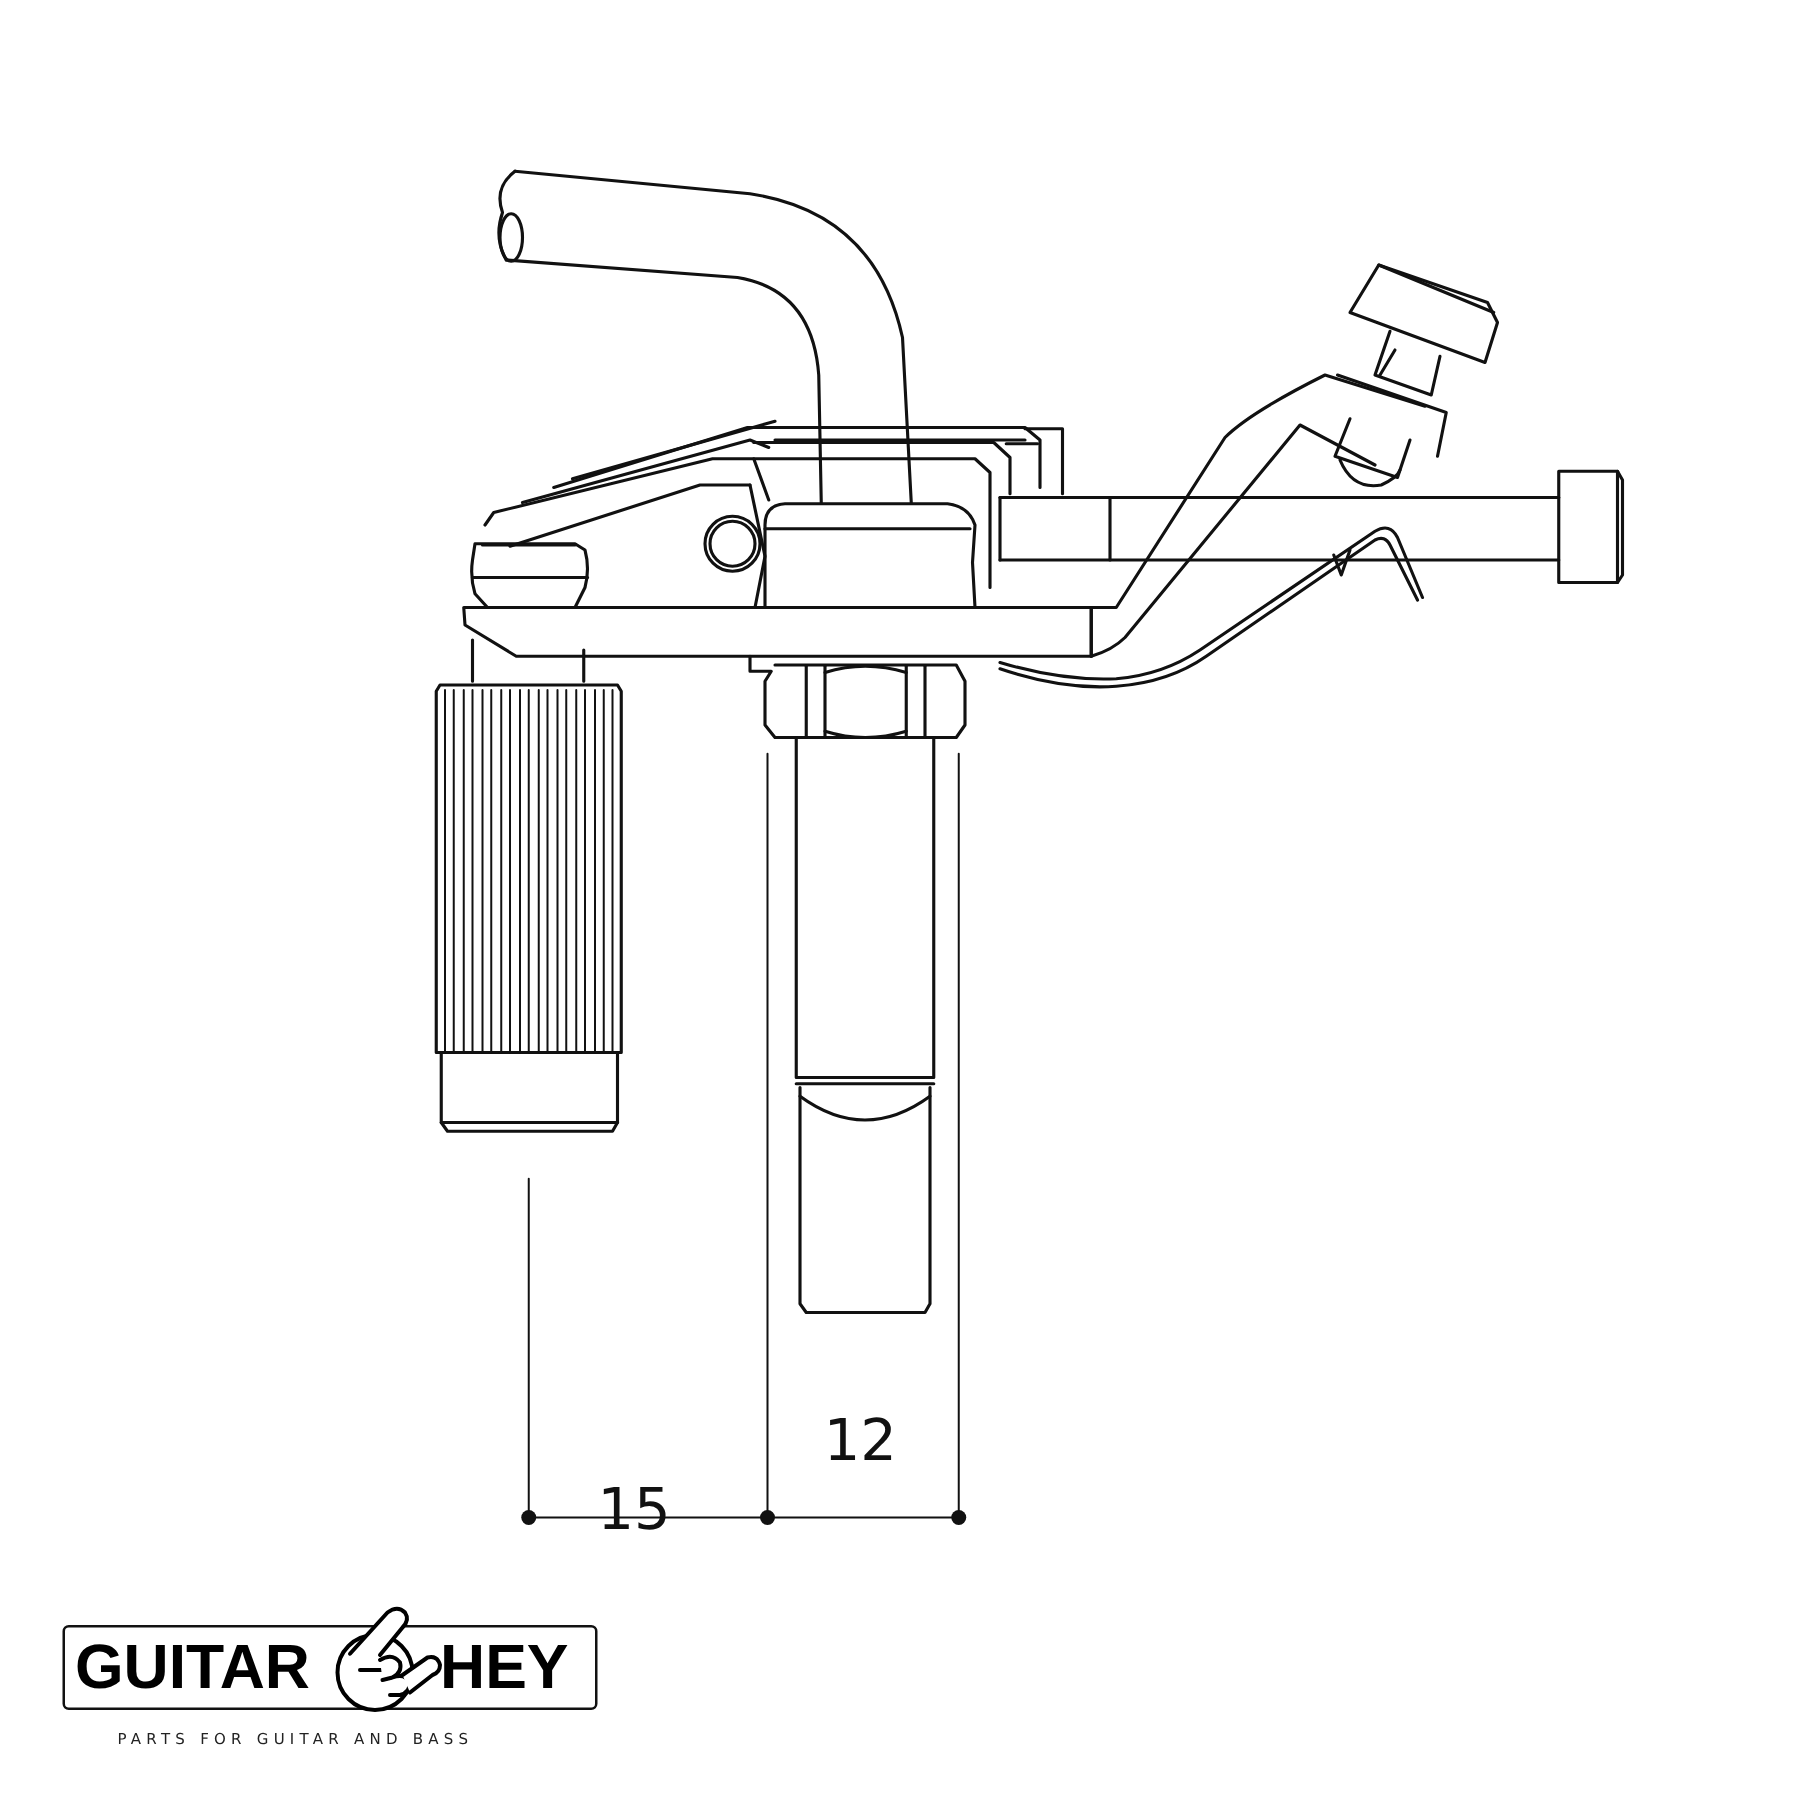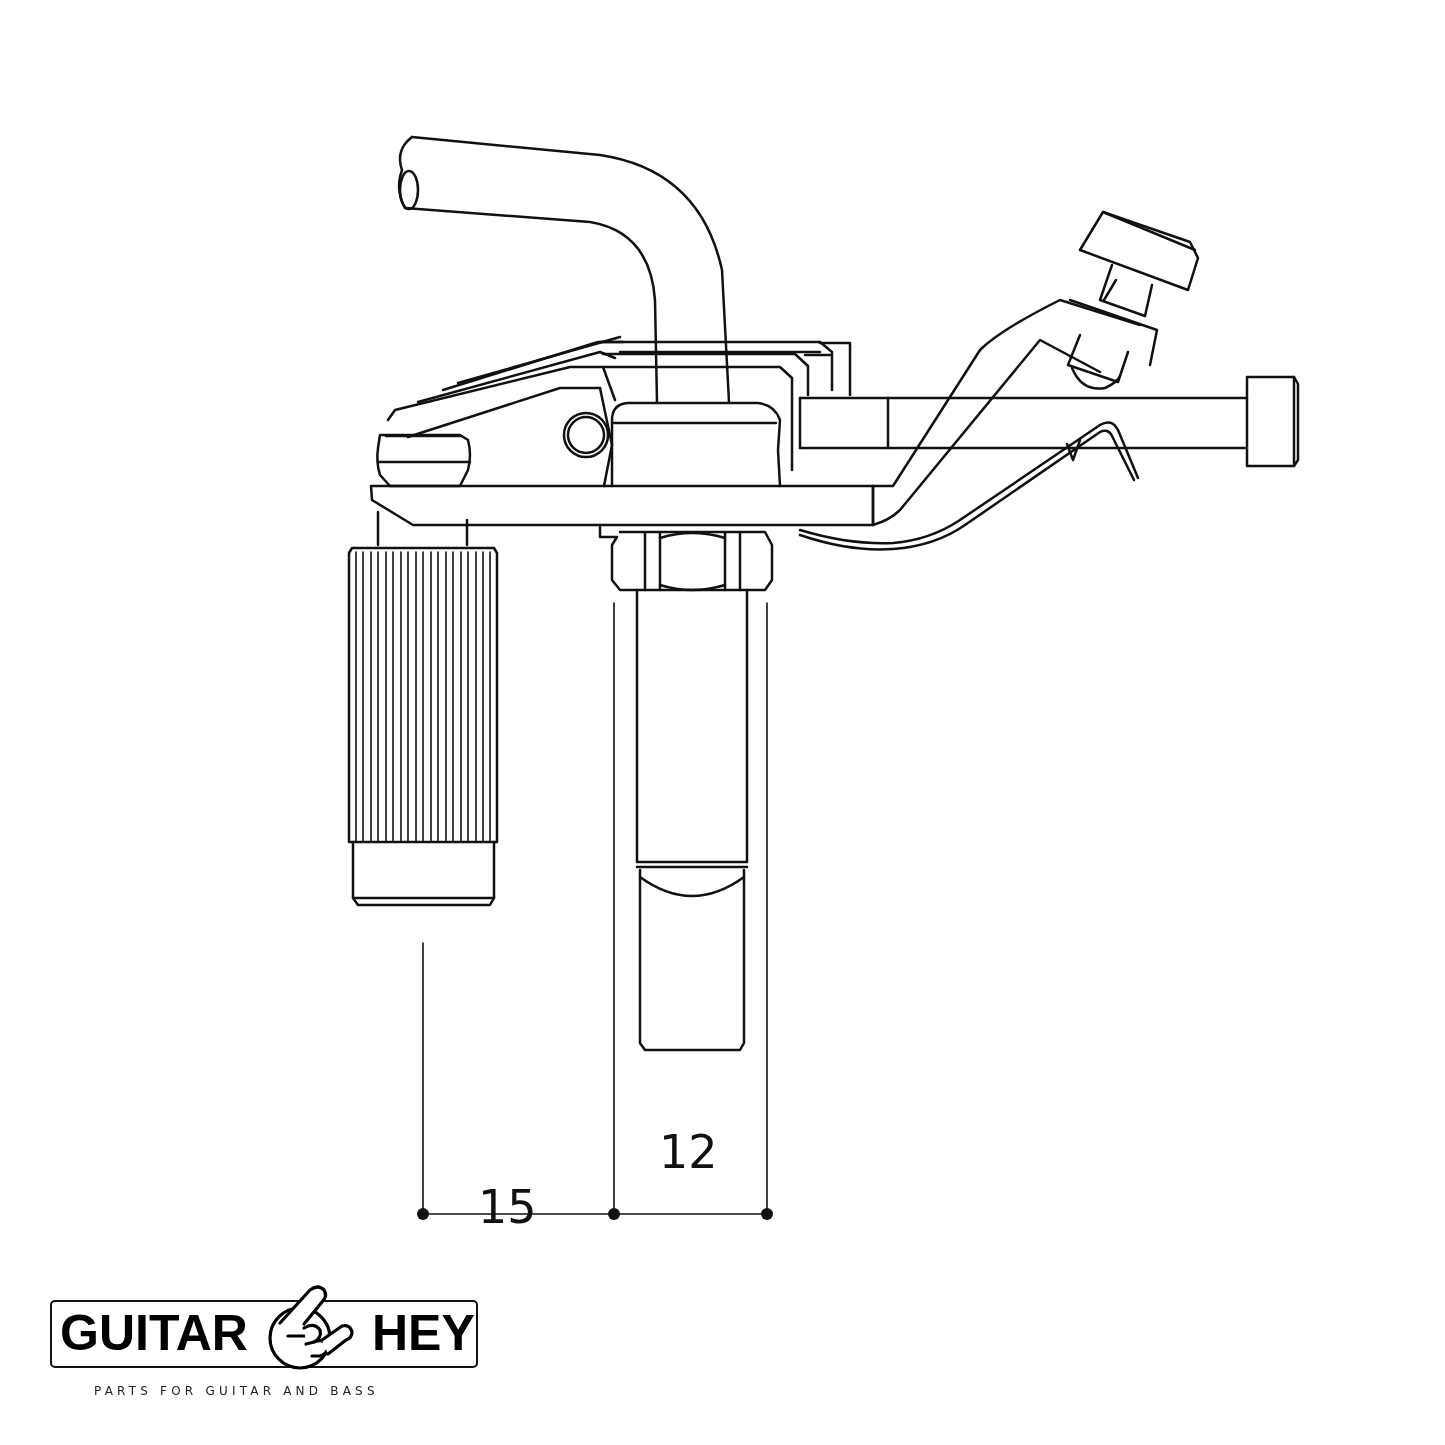--- a/index.html
+++ b/index.html
@@ -142,21 +142,21 @@
     <circle cx="614" cy="1214" r="6"></circle>
     <circle cx="767" cy="1214" r="6"></circle>
   </g>
 </svg>
 
 <div class="dim-label" style="left:478px; top:1172px;margin-top:12px;">15</div>
 <div class="dim-label" style="left:659px; top:1129px;">12</div>
 
 <div id="logo-box"></div>
 <div class="logo-word" style="left:60px;">GUITAR</div>
-<div class="logo-word" style="left:372px;">HEY</div>
+<div class="logo-word" style="left:352px;">HEY</div>
 
 <svg id="logo-hand" viewBox="0 0 100 110" xmlns="http://www.w3.org/2000/svg" fill="#fff" stroke="#000" stroke-width="3.2" stroke-linejoin="round" stroke-linecap="round">
   <circle cx="42" cy="60" r="30"></circle>
   <path d="M22 45 L52 12 Q60 6 66 12 Q70 18 64 24 L46 46"></path>
   <path d="M30 58 L52 58"></path>
   <path d="M46 50 Q56 44 62 52 Q64 60 56 64 L48 66"></path>
   <path d="M56 64 Q66 60 70 68 Q70 76 62 78 L54 78"></path>
   <path d="M64 62 L84 48 Q92 46 94 54 Q94 60 88 62 L70 76"></path>
 </svg>
 

